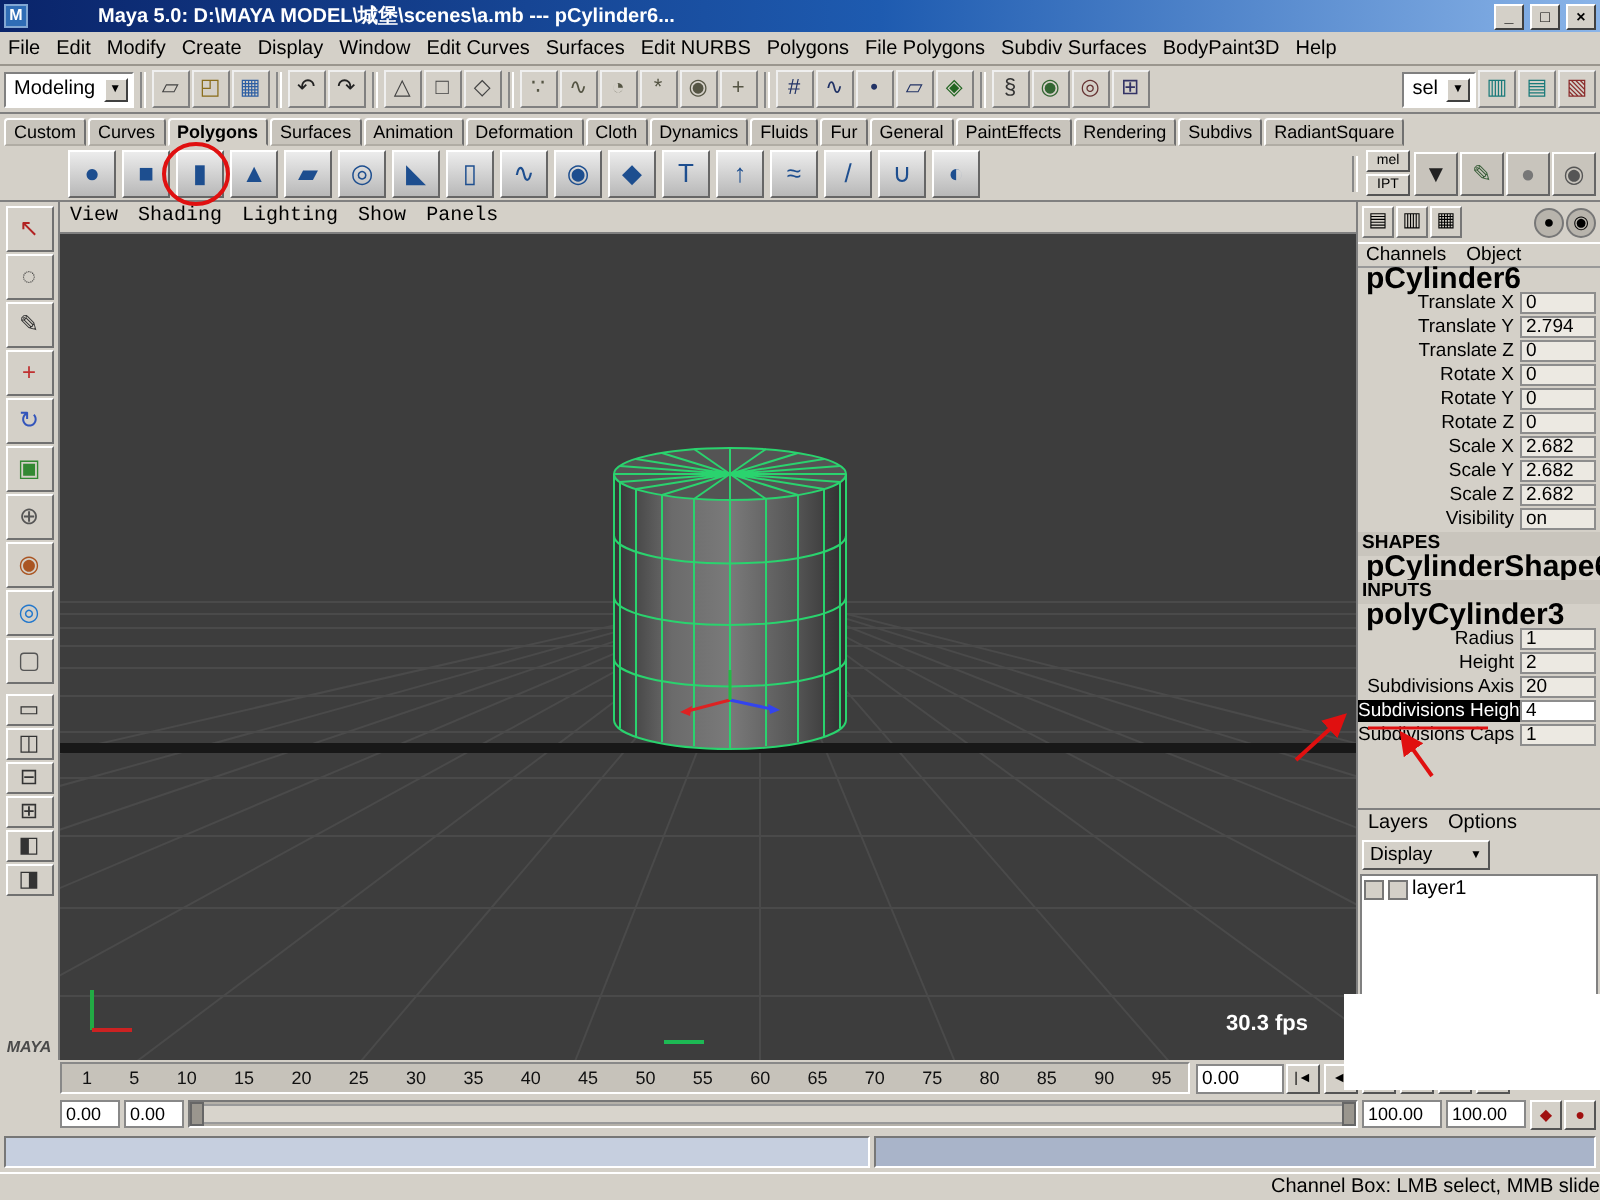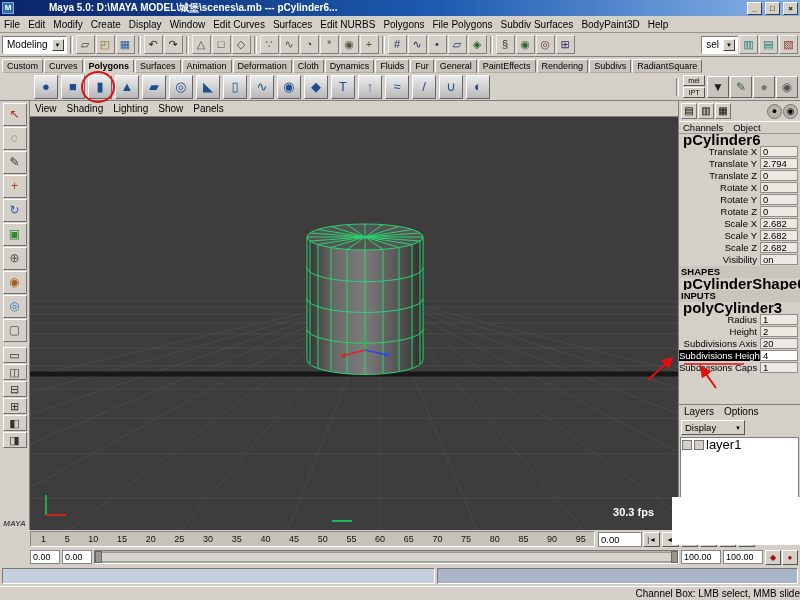--- a/index.html
+++ b/index.html
@@ -54,21 +54,21 @@
   .toolbox{width:30px;background:#d4d0c8;border-right:1px solid #808080;display:flex;flex-direction:column;
     align-items:center;padding-top:2px;gap:1px;flex:none;}
   .tool{width:24px;height:23px;font-size:12px;line-height:21px;text-align:center;background:#d4d0c8;
     border:1px solid;border-color:#fff #707070 #707070 #fff;}
   .layout-btn{width:24px;height:16px;font-size:11px;line-height:14px;text-align:center;background:#d4d0c8;
     border:1px solid;border-color:#fff #707070 #707070 #fff;color:#333;}
   .maya-logo{margin-top:auto;margin-bottom:2px;font-size:8px;font-weight:bold;font-style:italic;color:#4a4a4a;}
 
   .viewport-col{flex:1;display:flex;flex-direction:column;min-width:0;}
   .panelmenubar{height:16px;background:#d4d0c8;display:flex;align-items:center;font-size:10px;border-bottom:1px solid #808080;}
-  .panelmenubar span{padding:0 5px;}
+  .panelmenubar span{padding:0 5px;font-family:Liberation Mono, monospace;}
   .viewport{flex:1;position:relative;background:#3d3d3d;overflow:hidden;}
   .viewport svg{position:absolute;left:0;top:0;}
   .fps{position:absolute;right:24px;bottom:12px;color:#fff;font-size:11px;font-weight:bold;}
 
   
   .rightpanel{width:122px;background:#d4d0c8;border-left:1px solid #808080;display:flex;flex-direction:column;font-size:10px;flex:none;}
   .rp-icons{height:20px;display:flex;align-items:center;gap:1px;padding:1px 2px;}
   .rp-bar{width:16px;height:16px;font-size:10px;line-height:14px;text-align:center;background:#d4d0c8;
     border:1px solid;border-color:#fff #777 #777 #fff;}
   .rp-round{width:15px;height:15px;font-size:9px;line-height:13px;text-align:center;background:#b8b4ac;
@@ -86,21 +86,21 @@
   .chan-row.selected .chan-value{background:#fff;}
   .layers-block{margin-top:auto;display:flex;flex-direction:column;}
   .layers-menubar{height:14px;display:flex;align-items:center;font-size:10px;border-top:1px solid #808080;}
   .layers-menubar span{padding:0 5px;}
   .display-row{height:19px;display:flex;align-items:center;padding:1px 2px;}
   .display-dd{width:64px;height:15px;font-size:9.5px;background:#d4d0c8;border:1px solid;border-color:#fff #555 #555 #fff;
     display:flex;align-items:center;justify-content:space-between;padding:0 3px;}
   .layers-list{height:92px;background:#fff;border:1px solid #808080;margin:0 1px 1px 1px;overflow:hidden;}
   .layer-row{display:flex;align-items:center;height:13px;gap:2px;padding-left:1px;}
   .layer-toggle{width:10px;height:10px;background:#d4d0c8;border:1px solid #777;flex:none;}
-  .layer-name{font-size:13px;}
+  .layer-name{font-size:10px;}
 
   
   .timerow{height:18px;display:flex;align-items:center;background:#d4d0c8;}
   .ts-left{width:30px;height:100%;flex:none;}
   .ts-strip{width:565px;height:16px;flex:none;position:relative;background:#c6c2ba;
     border:1px solid;border-color:#888 #fff #fff #888;display:flex;align-items:center;
     justify-content:space-between;padding:0 8px 0 10px;font-size:9px;color:#111;}
   .ts-field{width:44px;height:15px;background:#fff;border:1px solid #888;font-size:9.5px;line-height:13px;
     padding:0 2px;margin-left:3px;flex:none;}
   .pb-btn{width:17px;height:15px;font-size:7px;line-height:13px;text-align:center;background:#d4d0c8;

